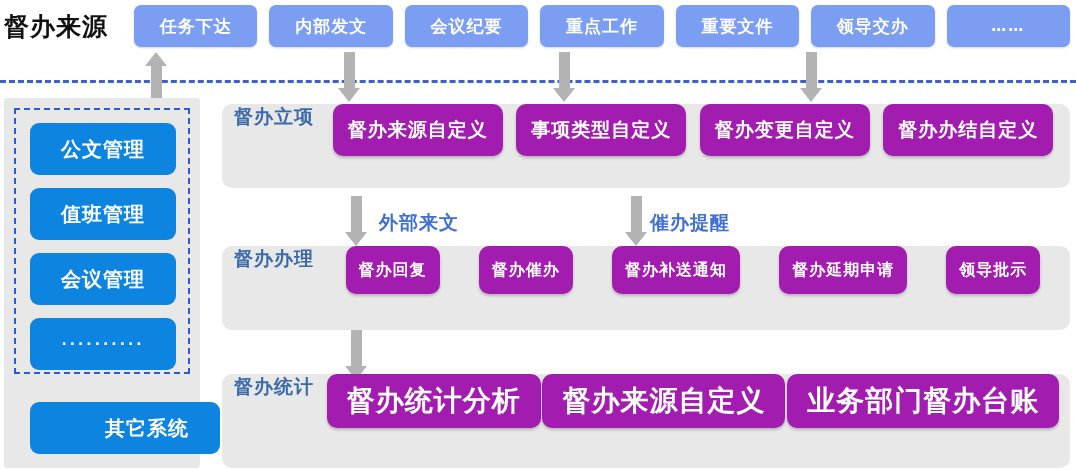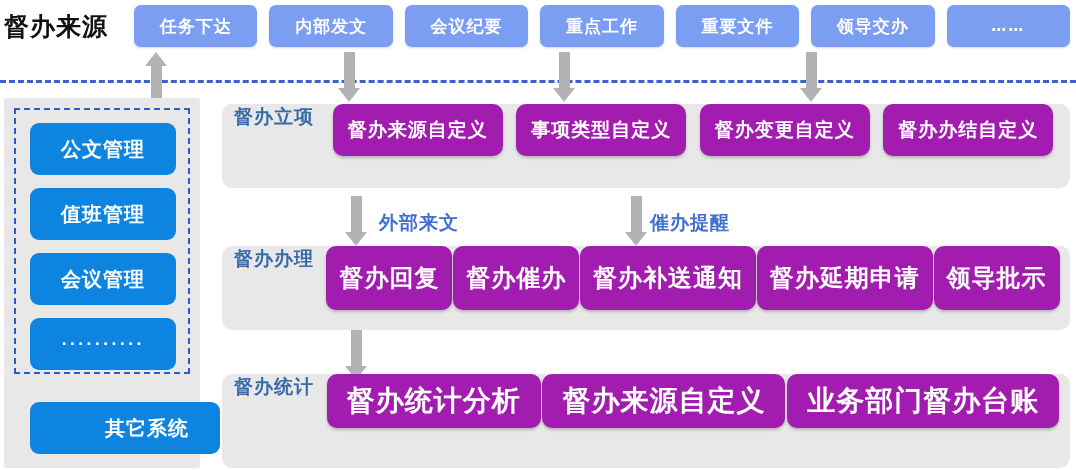--- a/index.html
+++ b/index.html
@@ -170,21 +170,21 @@
     letter-spacing: 1px;
     display: flex;
     align-items: center;
     justify-content: center;
     white-space: nowrap;
     box-shadow: 0 2px 3px rgba(0,0,0,0.22);
   }
   #stage-1 { top: 104px; height: 84px; }
   #stage-1 .node { height: 52px; padding: 0 15px; }
   #stage-2 { top: 246px; height: 84px; }
-  #stage-2 .node { height: 64px; padding: 0 13px; font-size: 24px; }
+  #stage-2 .node { height: 48px; padding: 0 13px; font-size: 16px; }
   #stage-3 { top: 374px; height: 94px; }
   #stage-3 .node { height: 54px; padding: 0 20px; font-size: 28px; }
 
   
   .flow-label {
     position: absolute;
     font-size: 19px;
     font-weight: 700;
     color: #3f6fd0;
     letter-spacing: 1px;

